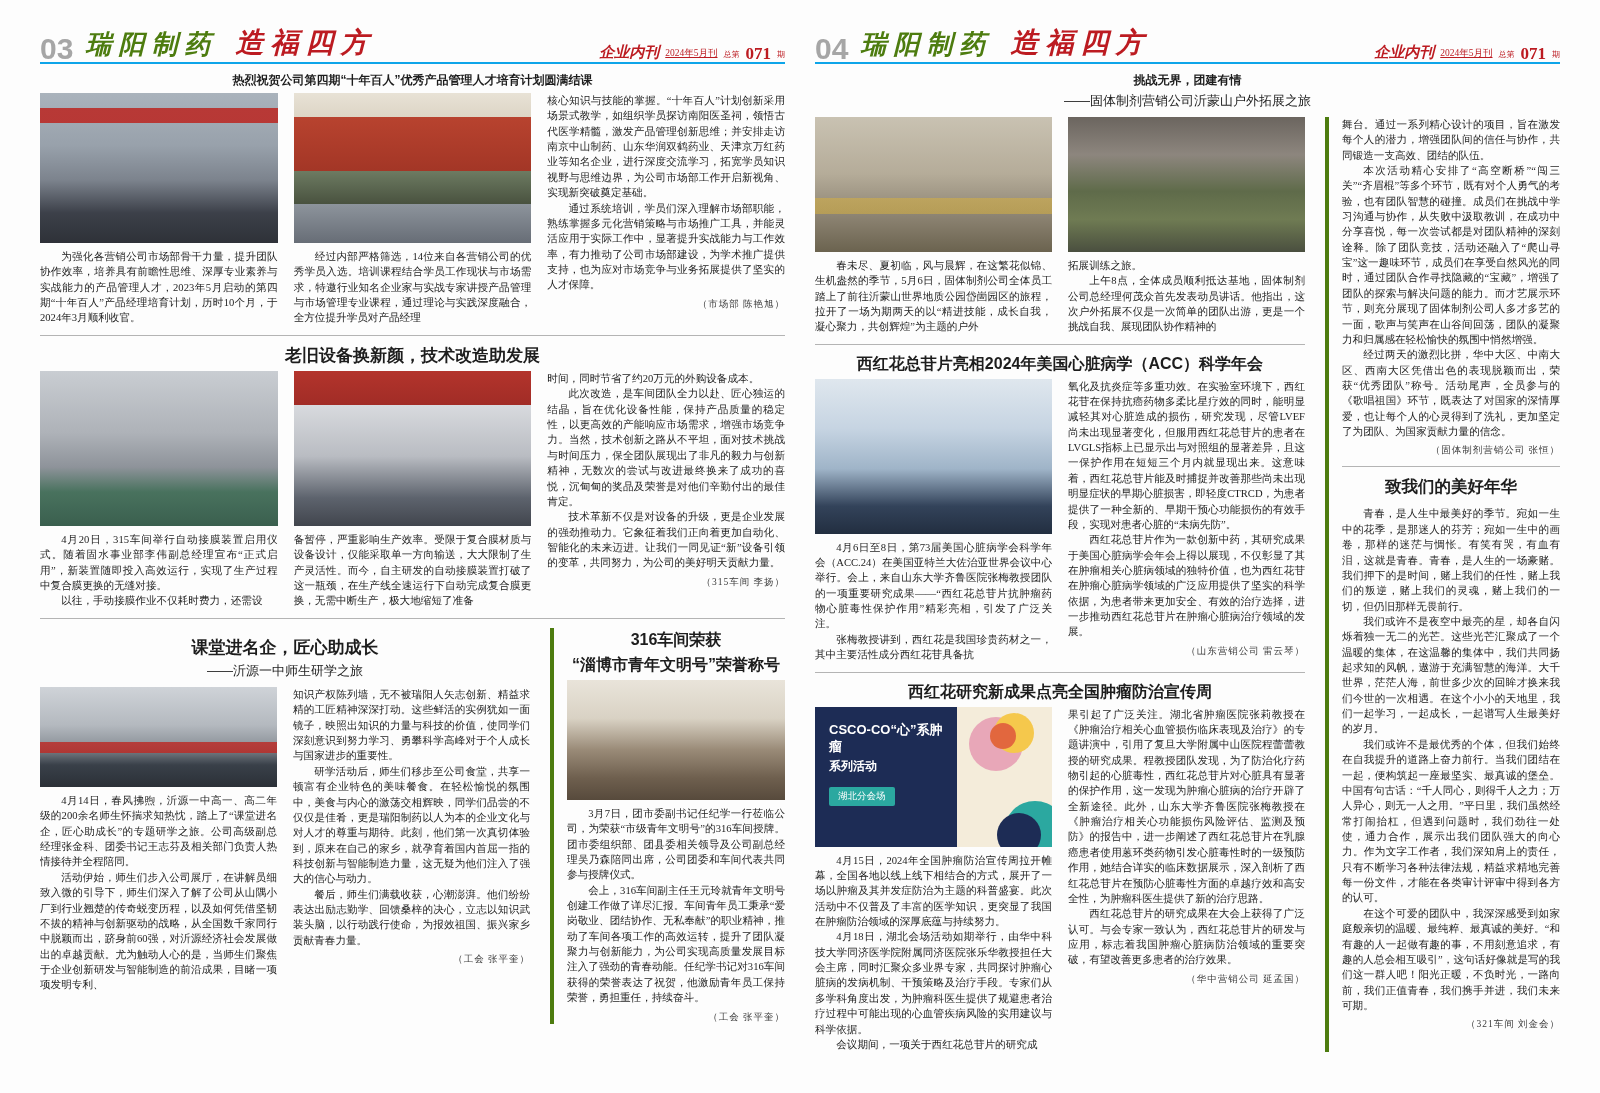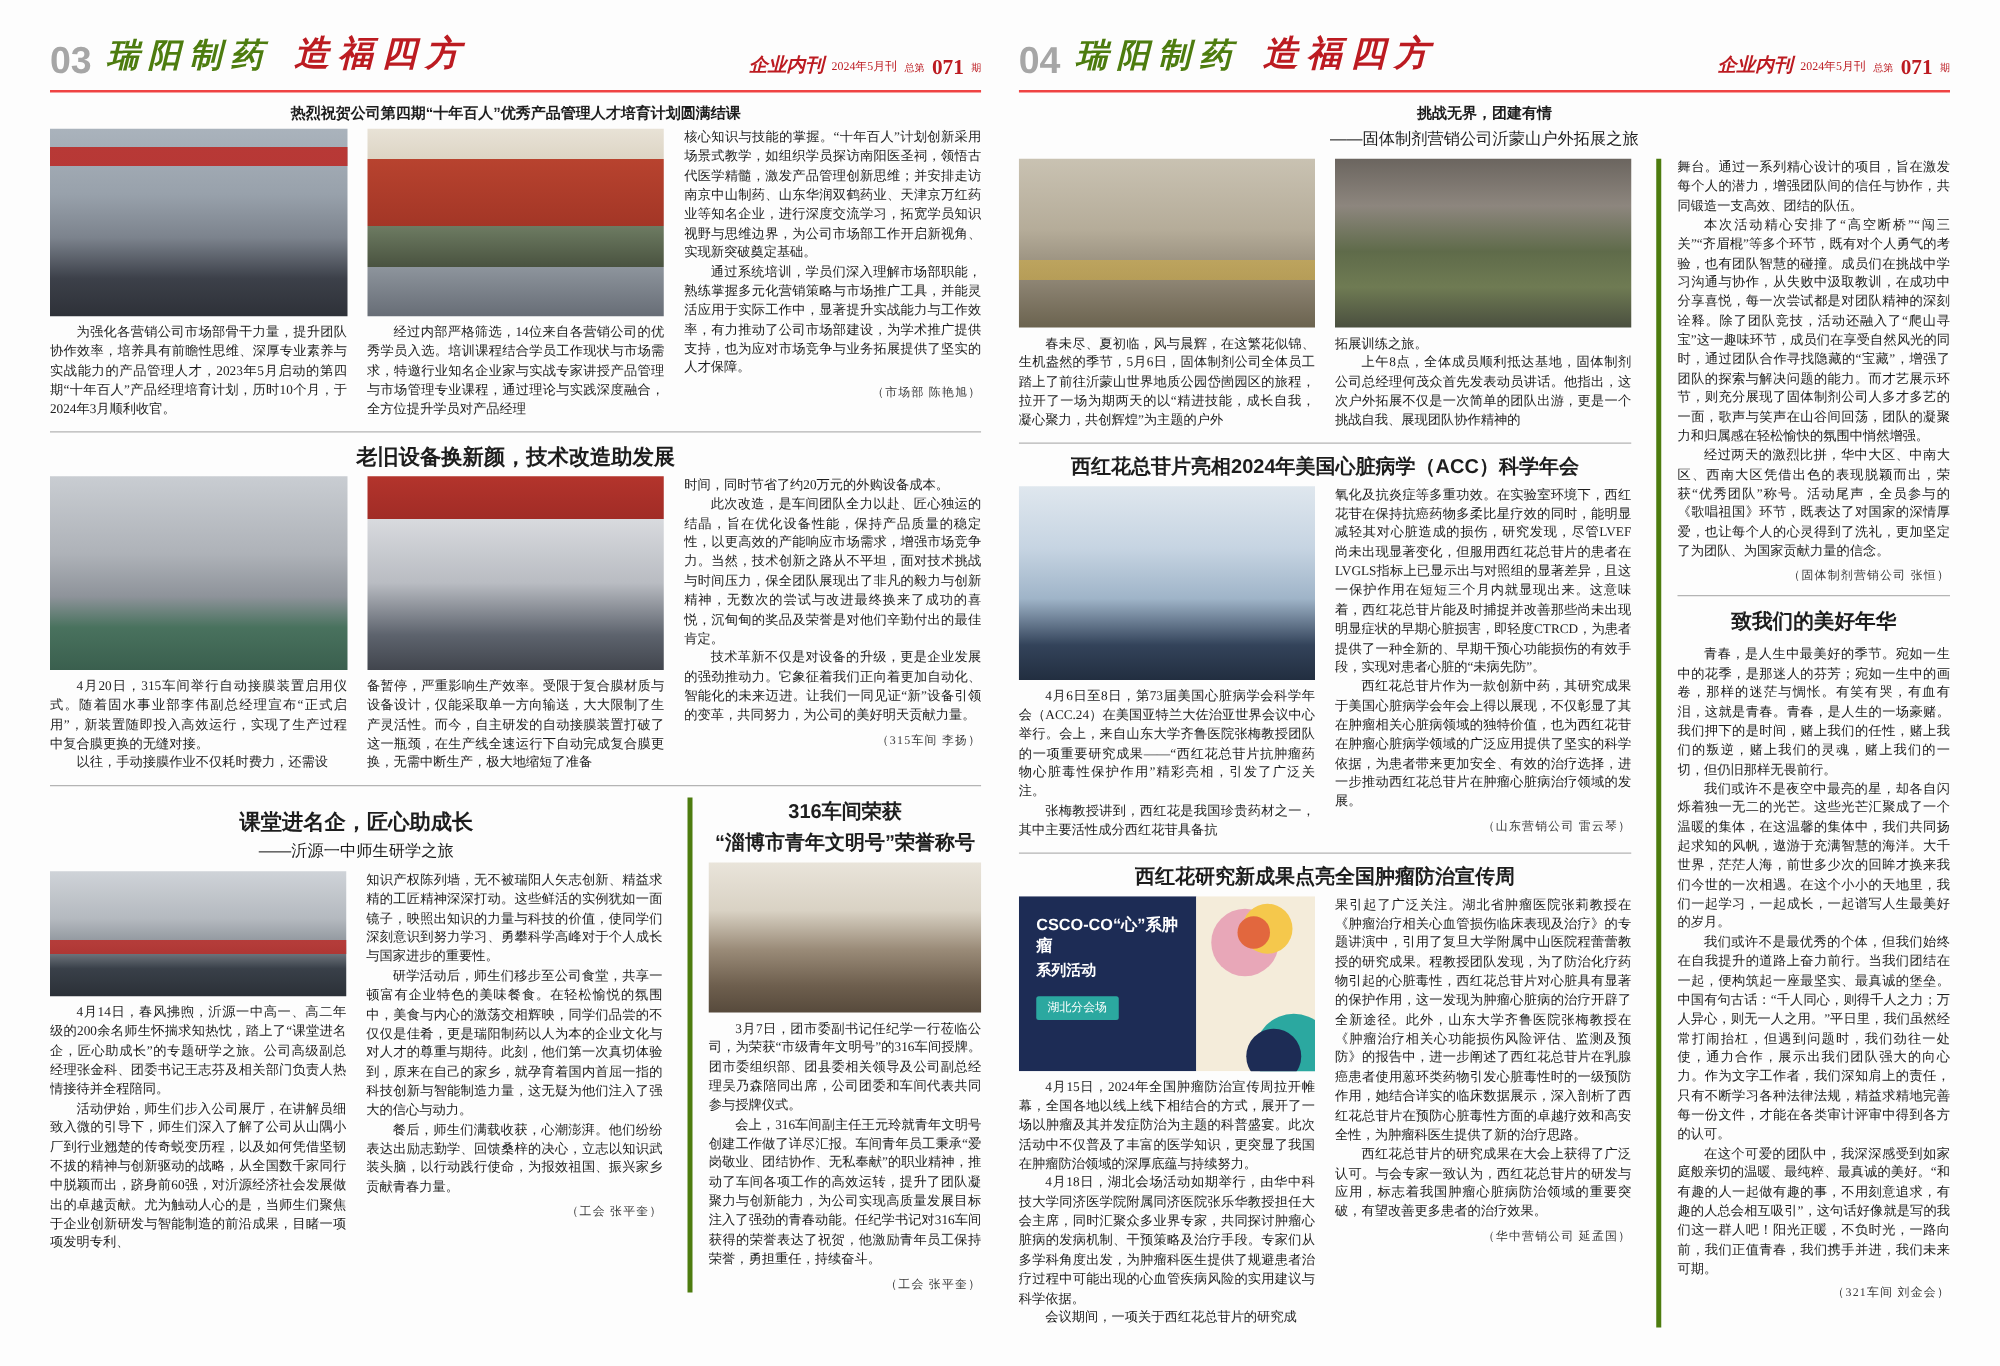--- a/index.html
+++ b/index.html
@@ -2,28 +2,28 @@
 <html><head>
 <meta charset="utf-8">
 <style>
   html,body{margin:0;padding:0;background:#fdfdfd;}
   body{width:1600px;height:1093px;overflow:hidden;
        font-family:"Liberation Serif","DejaVu Serif",serif;color:#1d1d1d;}
   .spread{display:flex;gap:30px;padding:24px 40px 0;box-sizing:border-box;}
   .page{width:745px;height:1052px;overflow:hidden;position:relative;}
 
   
-  .masthead{display:flex;align-items:flex-end;border-bottom:2px solid #ef4444;padding-bottom:10px;}
+  .masthead{display:flex;align-items:flex-end;border-bottom:2px solid #0ea5e9;padding-bottom:0;}
   .pageno{font-family:"Liberation Sans","DejaVu Sans",sans-serif;font-size:30px;font-weight:bold;
           color:#a6a6a6;line-height:.9;margin-right:12px;}
   .brand{color:#4d7c0f;font-weight:bold;font-style:italic;font-size:26px;letter-spacing:7px;}
   .slogan{color:#bc1b21;font-weight:bold;font-style:italic;font-size:28px;letter-spacing:7px;margin-left:18px;}
   .mast-right{margin-left:auto;color:#bc1b21;display:flex;align-items:flex-end;gap:6px;white-space:nowrap;}
   .pubname{font-size:15px;font-weight:bold;font-style:italic;}
-  .issuedate{font-size:9.5px;padding-bottom:2px;}
+  .issuedate{font-size:9.5px;padding-bottom:2px;text-decoration:underline;}
   .issuepre,.issuesuf{font-size:8px;padding-bottom:2px;}
   .issueno{font-size:17px;font-weight:bold;line-height:1;}
 
   
   .hl{font-family:"Liberation Sans","DejaVu Sans",sans-serif;font-weight:bold;text-align:center;
       margin:9px 0 5px;line-height:1.25;}
   .hl-lg{font-size:12px;}
   .hl-md{font-size:17px;}
   .hl-sm{font-size:16px;}
   .sub{font-family:"Liberation Sans","DejaVu Sans",sans-serif;font-size:13px;text-align:center;

